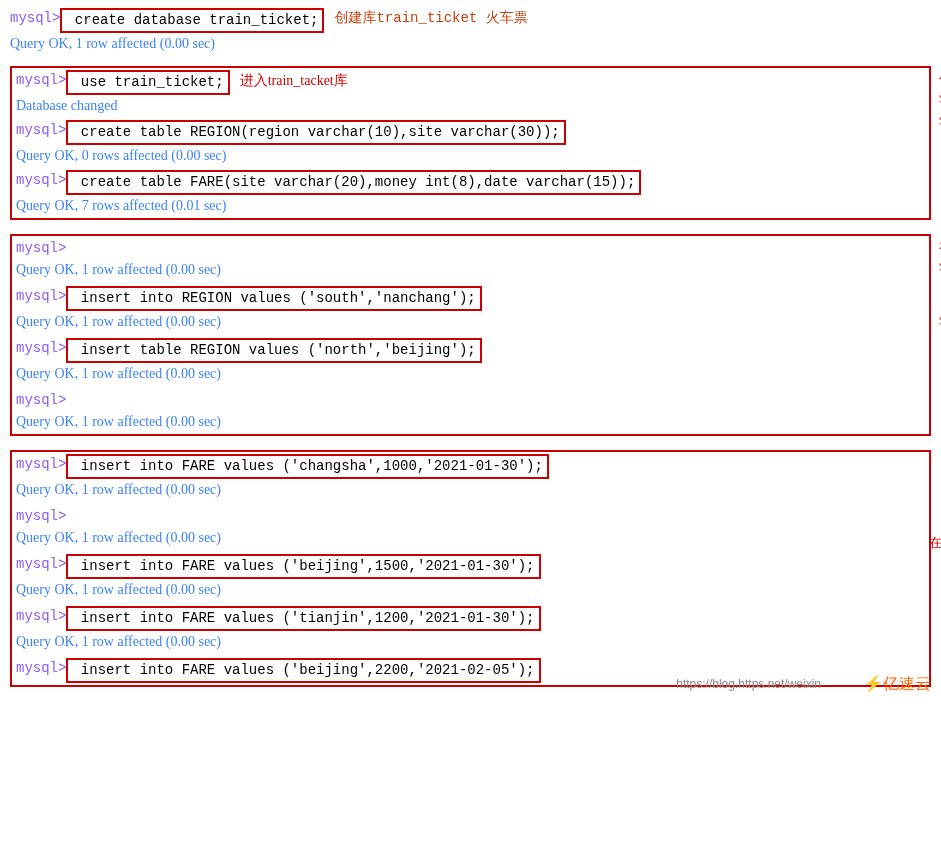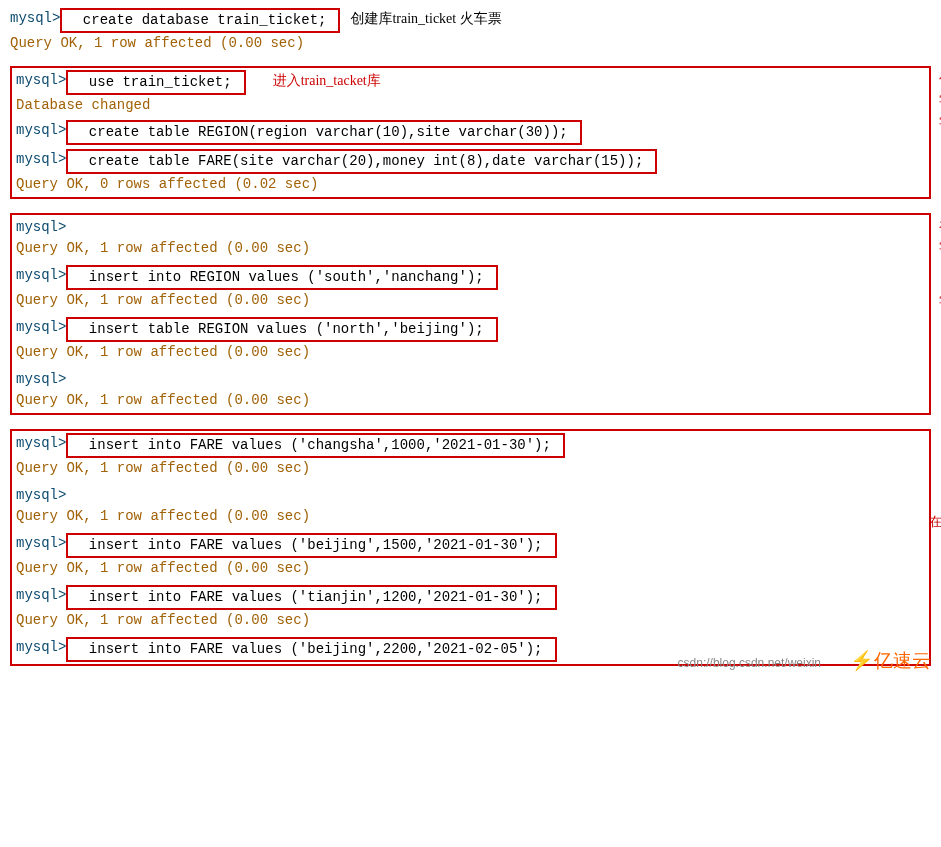--- a/index.html
+++ b/index.html
@@ -20,104 +20,106 @@
     }
 
     .line {
       display: flex;
       align-items: flex-start;
       line-height: 1.5;
       white-space: pre;
     }
 
     .prompt {
-      color: #0c4a6e;
+      color: #8b5cf6;
       font-weight: normal;
     }
 
     .cmd-box {
       display: inline;
       border: 2px solid #cc0000;
-      padding: 0 12px;
+      padding: 0 4px;
       background: white;
       color: #000000;
     }
 
     .result-line {
-      color: #a16207;
+      color: #3b82f6;
       line-height: 1.5;
       white-space: pre;
+      font-family: Liberation Serif, serif;
     }
 
     .spacer {
       height: 10px;
     }
 
     .watermark {
       position: absolute;
       bottom: 8px;
       right: 120px;
       color: #888888;
       font-size: 12px;
       font-family: Arial, sans-serif;
     }
 
     .logo {
       position: absolute;
       bottom: 4px;
       right: 10px;
       color: #333;
-      font-size: 19px;
+      font-size: 16px;
       font-family: Arial, sans-serif;
       margin-top: 18px;
     }
 
     .logo span {
       color: #ff6600;
     }
   </style>
 </head>
 <body>
 
 <div class="main-container">
 
   <div style="margin-bottom:2px;">
     <div class="line">
-      <span class="prompt">mysql&gt;</span><span class="cmd-box"> create database train_ticket;</span><span style="color:#000000; font-family:Liberation Serif, serif; margin-left:10px;">创建库train_ticket 火车票</span>
+      <span class="prompt">mysql&gt;</span><span class="cmd-box"> create database train_ticket;</span><span style="color:#c2410c; font-family:Liberation Mono, monospace; margin-left:10px;">创建库train_ticket 火车票</span>
     </div>
     <div class="result-line">Query OK, 1 row affected (0.00 sec)</div>
   </div>
 
   <div class="spacer"></div>
 
   <div style="border:2px solid #cc0000; padding:2px 4px; margin-bottom:4px; position:relative;">
 
     <div style="position:absolute; right:-310px; top:0; color:#cc0000; font-family:serif; font-size:13px; line-height:1.7; width:300px;">
       <div>创建表REGIN:地区</div>
       <div>字段一:region:地区 可变长字段，最多10字符</div>
       <div>字段二:site:地点 可变长度字段 最多20字符</div>
     </div>
 
     <div class="line">
-      <span class="prompt">mysql&gt;</span><span class="cmd-box"> use train_ticket;</span><span style="color:#cc0000; font-family:serif; margin-left:27px;">进入train_tacket库</span>
+      <span class="prompt">mysql&gt;</span><span class="cmd-box"> use train_ticket;</span><span style="color:#cc0000; font-family:serif; margin-left:10px;">进入train_tacket库</span>
     </div>
     <div class="result-line">Database changed</div>
 
     <div style="height:4px;"></div>
 
     <div class="line">
       <span class="prompt">mysql&gt;</span><span class="cmd-box"> create table REGION(region varchar(10),site varchar(30));</span>
     </div>
+    <div class="result-line">Query OK, 0 rows affected (0.00 sec)</div>
 
     <div style="height:4px;"></div>
 
     <div class="line">
       <span class="prompt">mysql&gt;</span><span class="cmd-box"> create table FARE(site varchar(20),money int(8),date varchar(15));</span>
     </div>
-    <div class="result-line">Query OK, 0 rows affected (0.02 sec)</div>
+    <div class="result-line">Query OK, 7 rows affected (0.01 sec)</div>
   </div>
 
   <div class="spacer"></div>
 
   <div style="border:2px solid #cc0000; padding:2px 4px; margin-bottom:4px; position:relative;">
 
     <div style="position:absolute; right:-310px; top:0; color:#cc0000; font-family:serif; font-size:13px; line-height:1.7; width:300px;">
       <div>在表REGION中插入数据记录</div>
       <div>字段一分别为：south：南方</div>
       <div style="padding-left:60px;">north：北方</div>
@@ -191,19 +193,19 @@
     </div>
     <div class="result-line">Query OK, 1 row affected (0.00 sec)</div>
 
     <div style="height:6px;"></div>
 
     <div class="line">
       <span class="prompt">mysql&gt;</span><span class="cmd-box"> insert into FARE values ('beijing',2200,'2021-02-05');</span>
     </div>
   </div>
 
-  <div class="watermark">csdn://blog.csdn.net/weixin</div>
+  <div class="watermark">https://blog.https.net/weixin</div>
 
   <div class="logo">
     <span>⚡</span><span>亿速云</span>
   </div>
 
 </div>
 
 </body></html>

